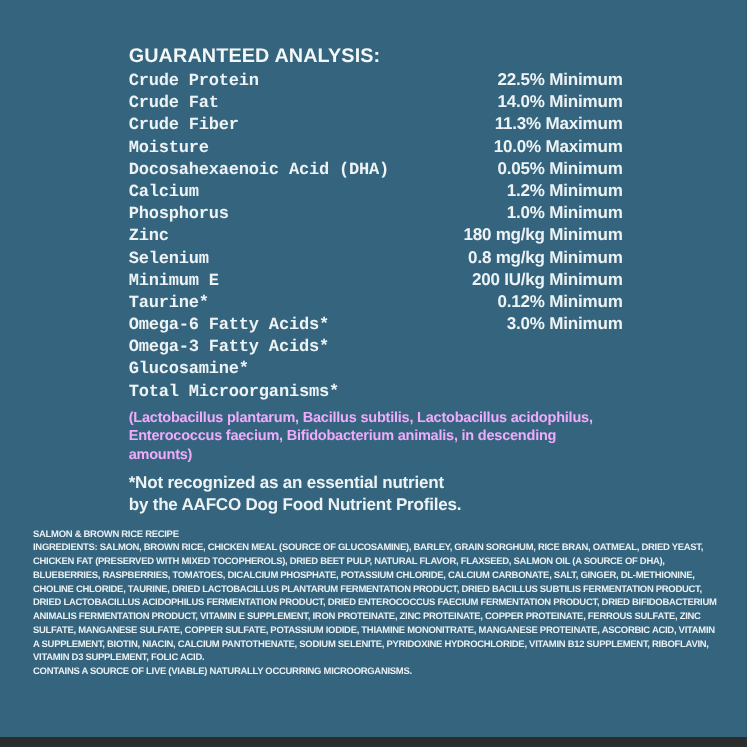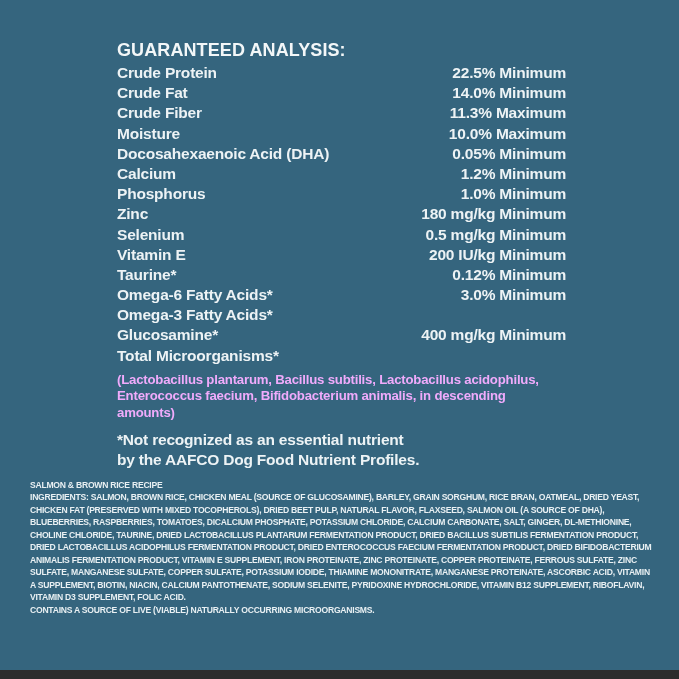--- a/index.html
+++ b/index.html
@@ -34,21 +34,21 @@
   .ga-rows { margin: 0; }
   .ga-row {
     display: flex;
     justify-content: space-between;
     align-items: baseline;
     height: 20.2px;
     font-size: 15.5px;
     letter-spacing: -0.2px;
     white-space: nowrap;
   }
-  .ga-row .nutrient-name { text-align: right; }
+  .ga-row .nutrient-name { text-align: right; font-family: Liberation Mono, monospace; }
   .ga-row .nutrient-value { text-align: right; }
   .micro-note {
     margin-top: 5px;
     font-size: 13.2px;
     line-height: 16.5px;
     letter-spacing: -0.2px;
     color: #f0abfc;
   }
   .aafco-footnote {
     margin-top: 9px;
@@ -116,45 +116,44 @@
           <span class="nutrient-value">1.0% Minimum</span>
         </div>
 
         <div class="ga-row">
           <span class="nutrient-name">Zinc</span>
           <span class="nutrient-value">180 mg/kg Minimum</span>
         </div>
 
         <div class="ga-row">
           <span class="nutrient-name">Selenium</span>
-          <span class="nutrient-value">0.5 mg/kg Minimum</span>
+          <span class="nutrient-value">0.8 mg/kg Minimum</span>
         </div>
 
         <div class="ga-row">
-          <span class="nutrient-name">Vitamin E</span>
+          <span class="nutrient-name">Minimum E</span>
           <span class="nutrient-value">200 IU/kg Minimum</span>
         </div>
 
         <div class="ga-row">
           <span class="nutrient-name">Taurine*</span>
           <span class="nutrient-value">0.12% Minimum</span>
         </div>
 
         <div class="ga-row">
           <span class="nutrient-name">Omega-6 Fatty Acids*</span>
           <span class="nutrient-value">3.0% Minimum</span>
         </div>
 
         <div class="ga-row">
           <span class="nutrient-name">Omega-3 Fatty Acids*</span>
         </div>
 
         <div class="ga-row">
           <span class="nutrient-name">Glucosamine*</span>
-          <span class="nutrient-value">400 mg/kg Minimum</span>
         </div>
 
         <div class="ga-row">
           <span class="nutrient-name">Total Microorganisms*</span>
         </div>
       </div>
 
     <div class="micro-note">
       <div>(Lactobacillus plantarum, Bacillus subtilis, Lactobacillus acidophilus,</div>
       <div>Enterococcus faecium, Bifidobacterium animalis, in descending amounts)</div>

